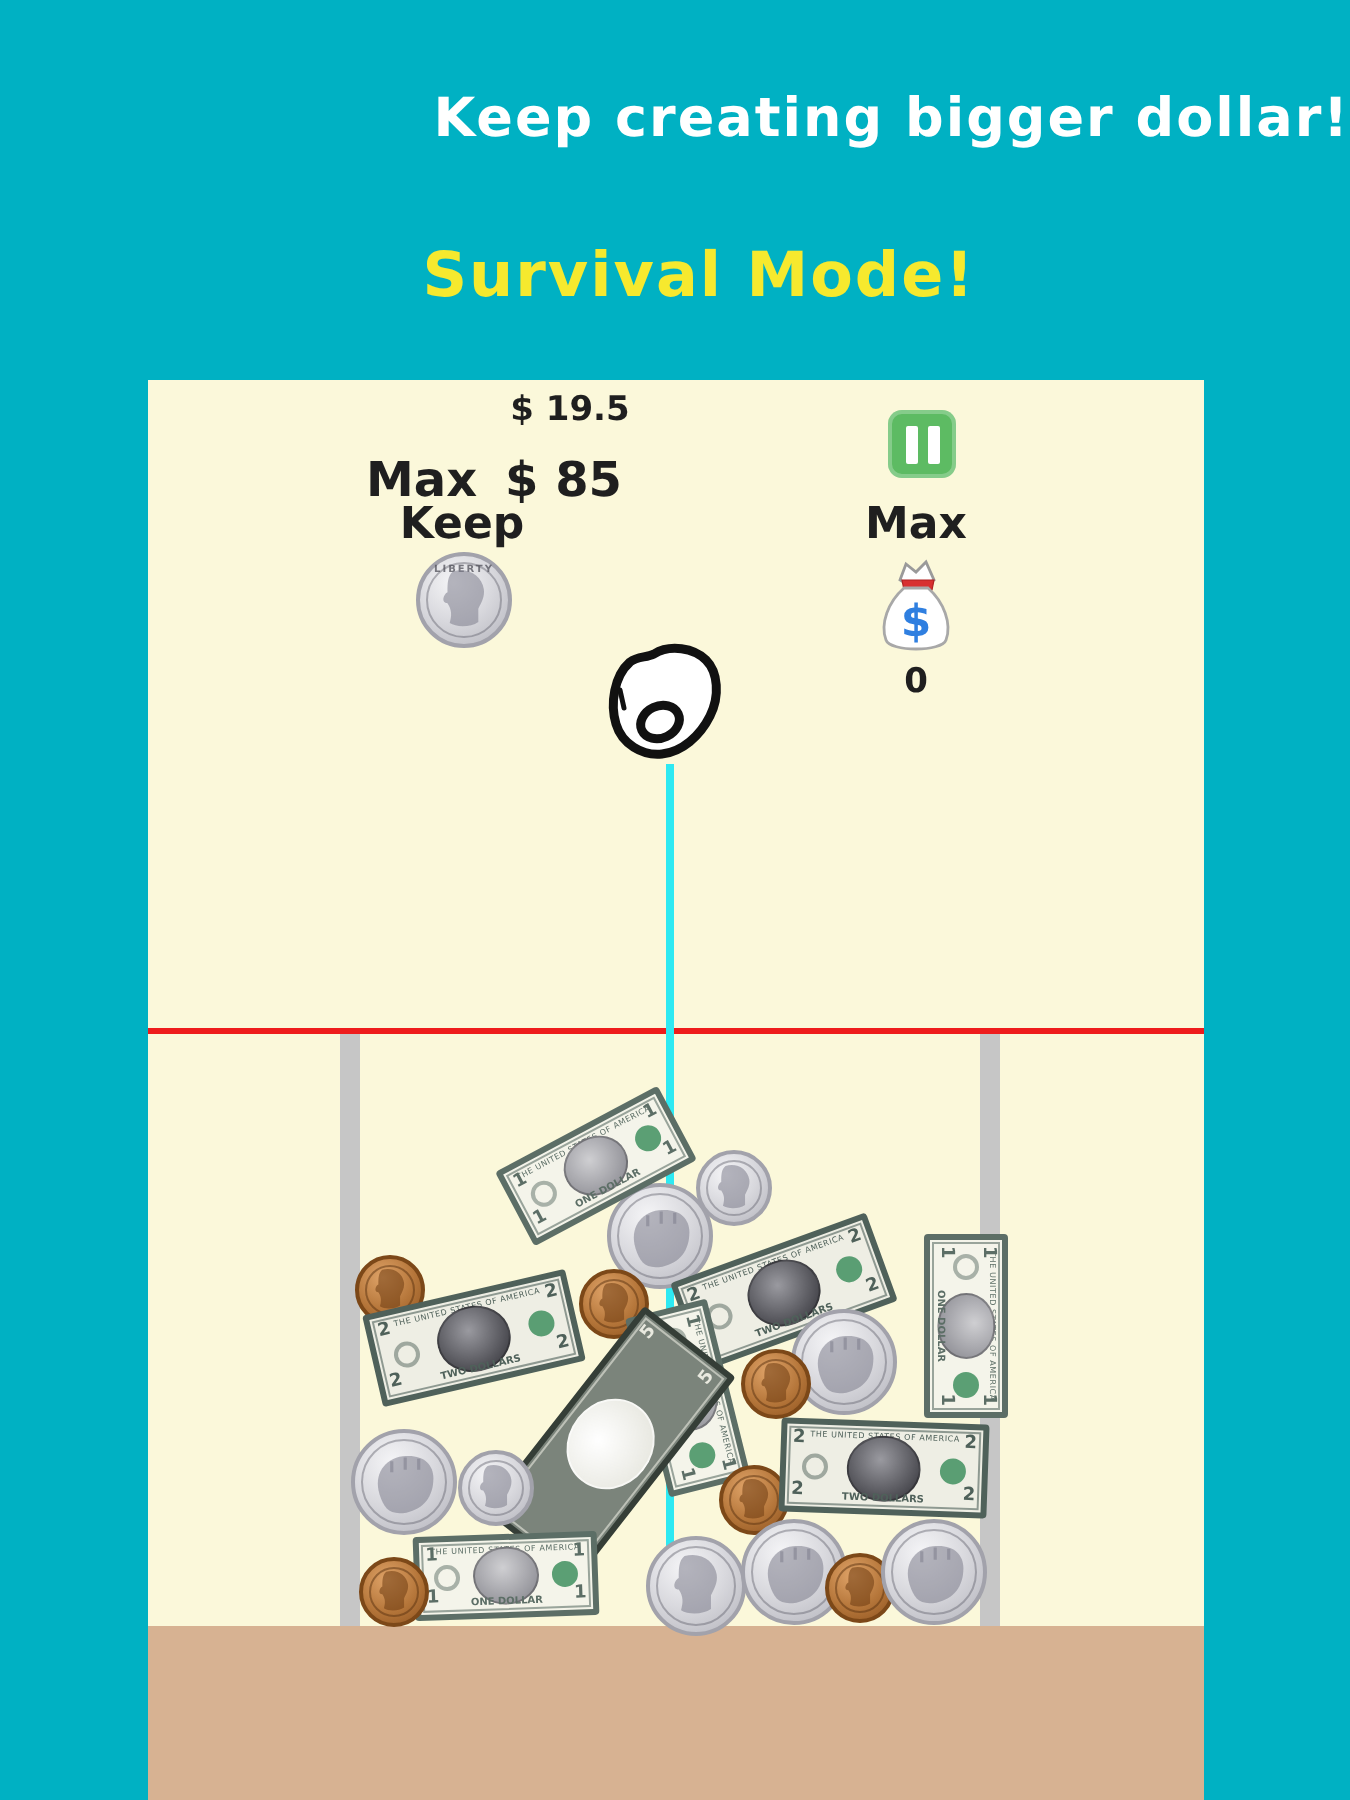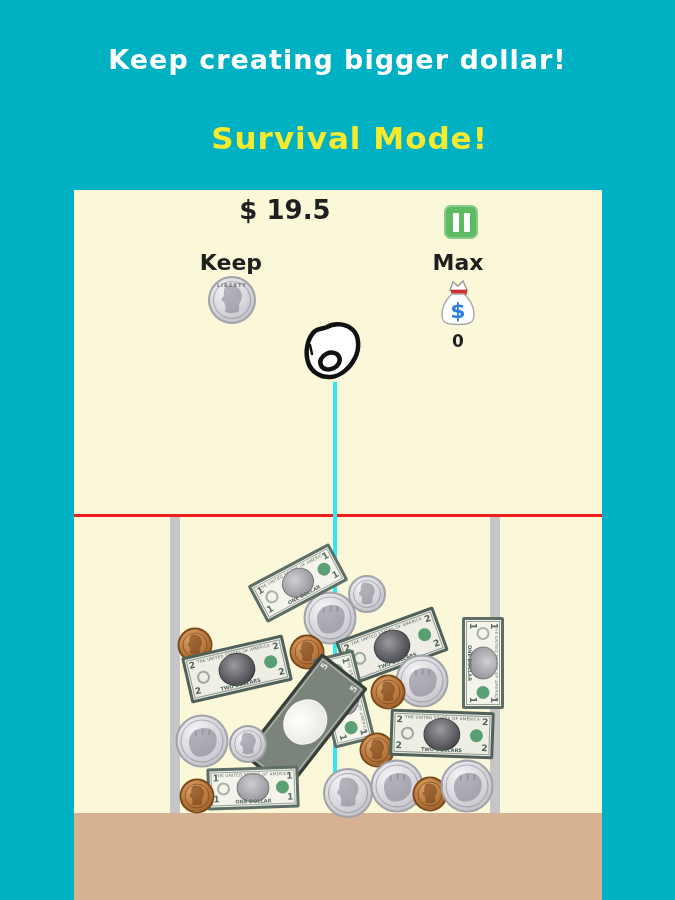--- a/index.html
+++ b/index.html
@@ -5,36 +5,36 @@
   :root{
     --background:#00b1c3; --panel:#fbf8da; --floor:#d7b292; --red-line:#ee1c1c;
     --drop-line:#2ee9f2; --wall:#c6c6c6; --pause-green:#5dbb63; --title-white:#fff;
     --mode-yellow:#f6e92e; --text-dark:#1f1f1f; --bag-red:#d83030; --bag-blue:#2f7fe0;
   }
   html,body{margin:0;padding:0;width:675px;height:900px;overflow:hidden;
     font-family:"DejaVu Sans","Liberation Sans",sans-serif;}
   body{background:var(--background);}
   #stage{position:relative;width:675px;height:900px;}
 
-  .headline{position:absolute;top:44px;left:0;width:100%;text-align:center;
+  .headline{position:absolute;top:44px;left:0;width:100%;text-align:right;
     color:var(--title-white);font-size:27px;font-weight:bold;letter-spacing:1px;}
   .modeline{position:absolute;top:120px;left:0;width:100%;text-align:center;
     color:var(--mode-yellow);font-size:31px;font-weight:bold;letter-spacing:1px;padding-left:12px;}
 
   #panel{position:absolute;left:74px;top:190px;width:528px;height:710px;background:var(--panel);}
   #floor{position:absolute;left:0;top:623px;width:100%;height:87px;background:var(--floor);}
   #red-line{position:absolute;left:0;top:324px;width:100%;height:3px;background:var(--red-line);}
   .wall{position:absolute;top:327px;width:10px;height:296px;background:var(--wall);}
   #wall-left{left:96px;} #wall-right{left:416px;}
   #drop-line{position:absolute;left:259px;top:192px;width:4px;height:431px;background:var(--drop-line);}
   #hand{position:absolute;left:223px;top:130px;width:70px;height:64px;}
 
   .hud-text{position:absolute;transform:translateX(-50%);color:var(--text-dark);
     font-weight:bold;white-space:nowrap;}
-  #score{left:211px;top:5px;font-size:26px;}
+  #score{left:211px;top:5px;font-size:17px;}
   #max-line{left:173px;top:36px;font-size:24px;}
   #max-line .gap{display:inline-block;width:14px;}
   #next-label{left:157px;top:60px;font-size:22px;}
   #right-max{left:384px;top:60px;font-size:22px;}
   #bag-count{left:384px;top:141px;font-size:17px;}
   #next-coin-slot{position:absolute;left:134px;top:86px;width:48px;height:48px;}
   #pause-btn{position:absolute;left:370px;top:15px;width:34px;height:34px;border:0;
     background:var(--pause-green);border-radius:7px;display:flex;align-items:center;
     justify-content:center;gap:5px;cursor:pointer;box-shadow:inset 0 0 0 2px rgba(255,255,255,.25);}
   .pause-bar{width:6px;height:19px;background:#fff;border-radius:1px;}
@@ -76,20 +76,21 @@
 <body>
 
 <div id="stage">
 
   <div class="headline">Keep creating bigger dollar!</div>
   <div class="modeline">Survival Mode!</div>
 
   <div id="panel">
 
     <div class="hud-text" id="score">$ 19.5</div>
+    <div class="hud-text" id="max-line"><span>Max</span><span class="gap"></span><span>$ 85</span></div>
     <div class="hud-text" id="next-label">Keep</div>
     <div id="next-coin-slot">
         <div class="money coin silver" style="width: 48px; height: 48px; left: 50%; top: 50%; transform: translate(-50%, -50%);">
           <span class="c-rim"></span>
           <span class="c-liberty">LIBERTY</span>
           <svg class="c-glyph" viewBox="0 0 40 40">
             <path d="M15,7 C22,5 28,9 29,15 C29.5,18.5 28,21 26.5,24 L26.5,30 C23,32.5 16.5,32.5 13.5,30.5 C14.5,27 14.5,24.5 12.5,21.5 C9.5,21.5 10.5,17.5 12.5,16.5 C12.5,12.5 12.5,9 15,7 Z" fill="rgba(125,126,140,0.55)"></path>
           </svg>
         </div>
       </div>

